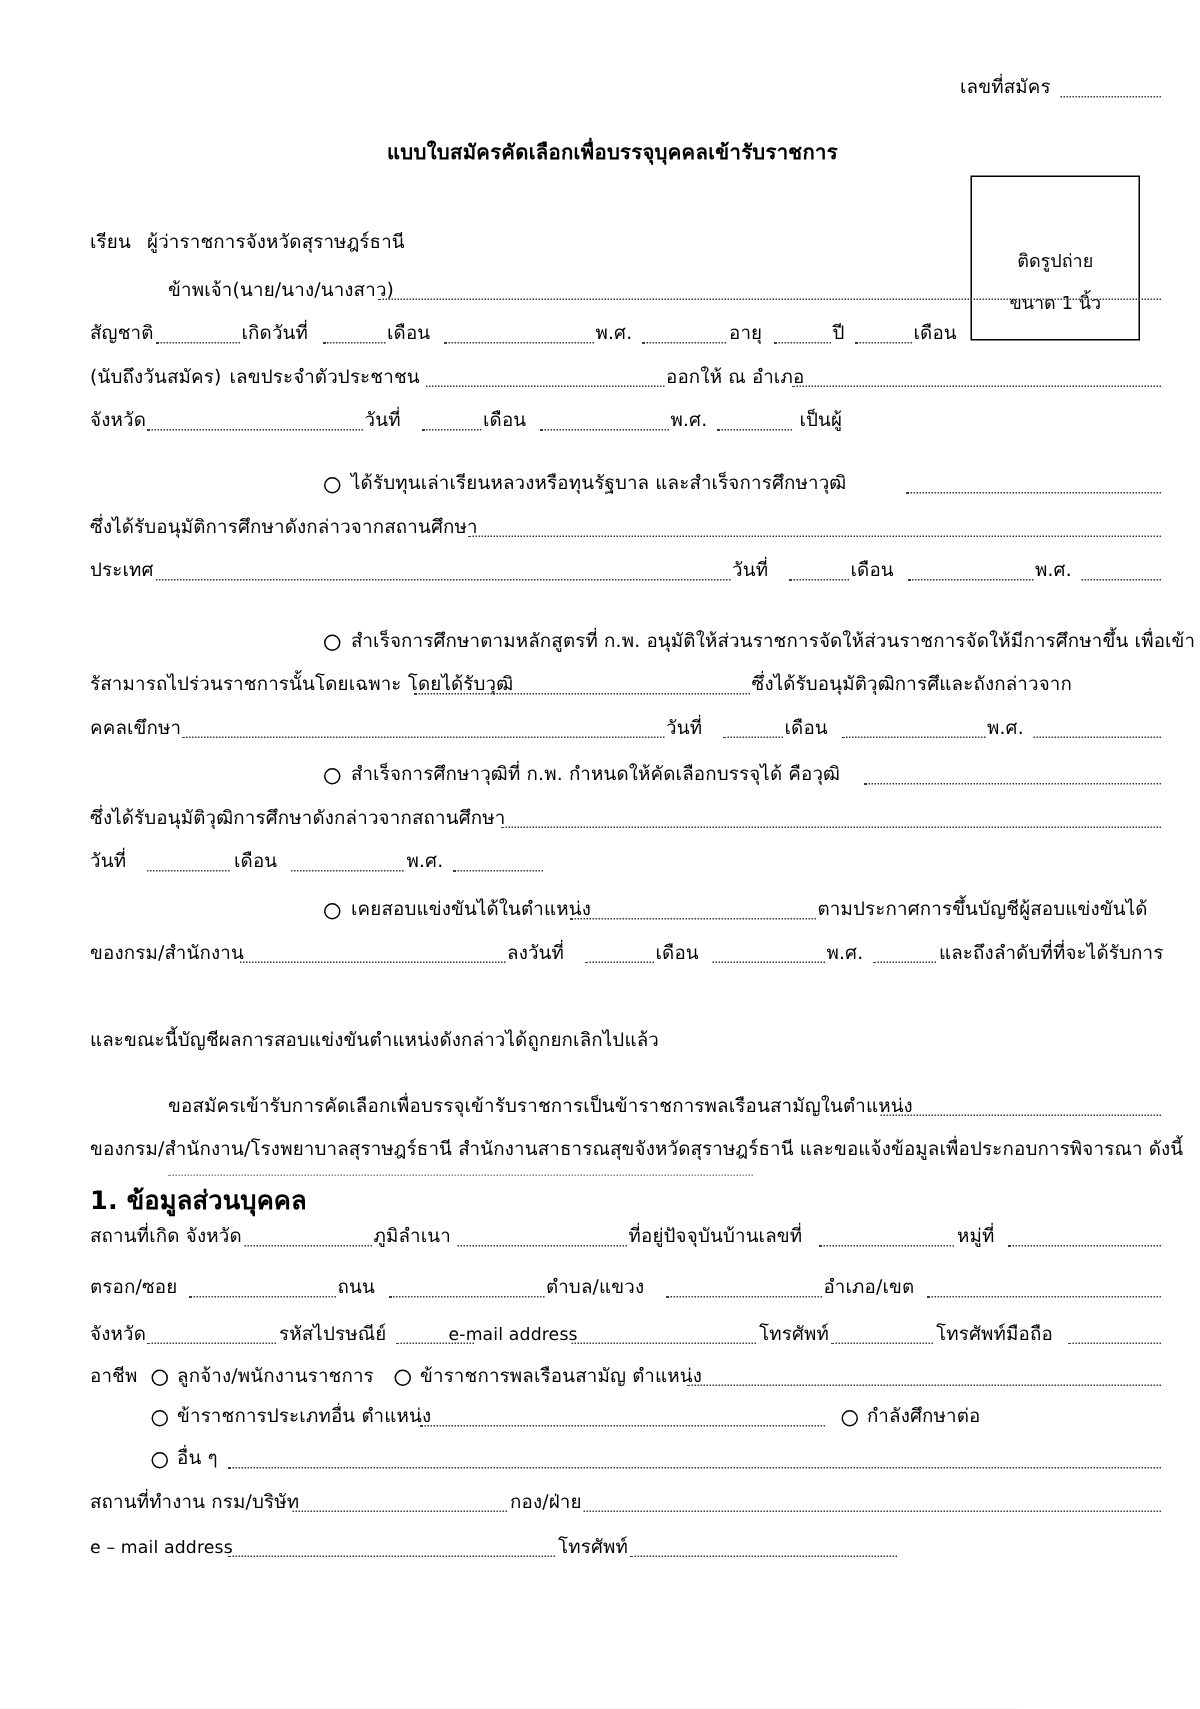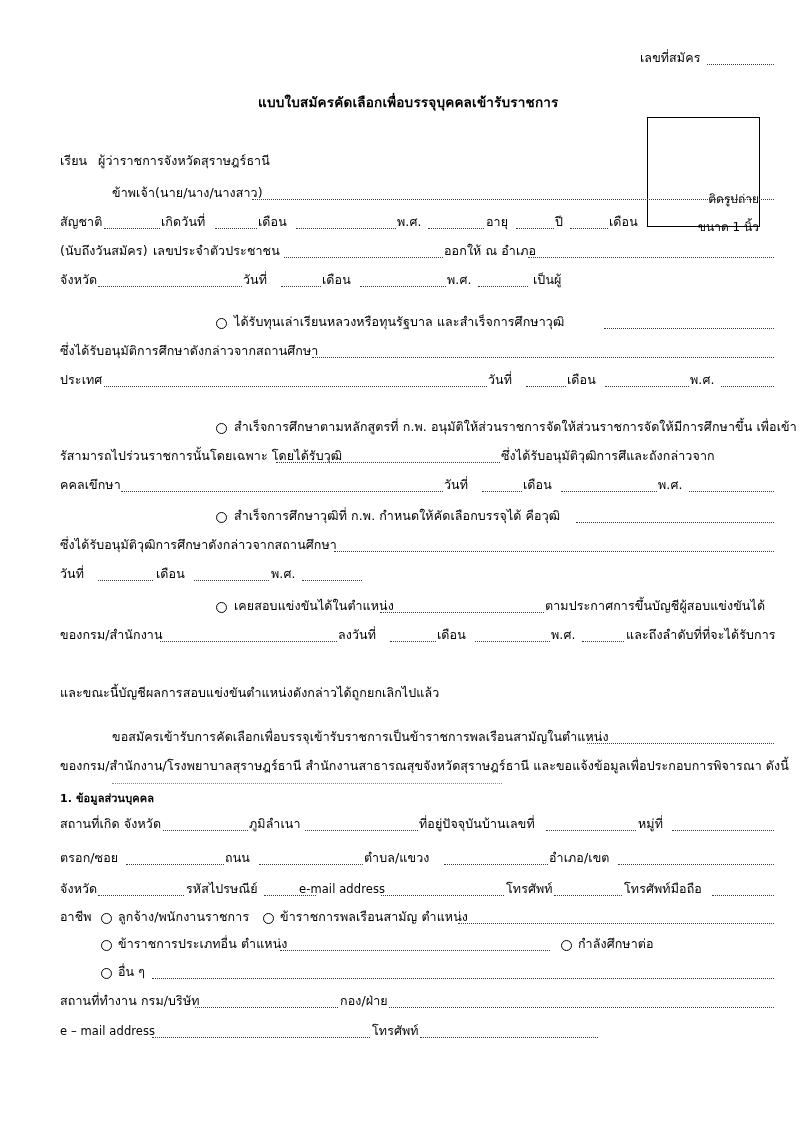--- a/index.html
+++ b/index.html
@@ -28,21 +28,21 @@
     line-height: 1;
     letter-spacing: 0.1px;
   }
   .t.sm { font-size: 11.5px; }
   .t.title {
     font-size: 13.5px;
     font-weight: bold;
     letter-spacing: 0.2px;
   }
   .t.section {
-    font-size: 11px;
+    font-size: 17px;
     font-weight: bold;
     text-align: center;
   }
 
   
   .dots {
     position: absolute;
     border-bottom: 1.5px dotted #3a3a3a;
     height: 0;
   }
@@ -61,24 +61,23 @@
   
   .photo-box {
     position: absolute;
     border: 1.6px solid #000;
     box-sizing: border-box;
     background: #fff;
   }
   .photo-box .pb-line {
     position: absolute;
     width: 100%;
-    text-align: right;
+    text-align: center;
     font-size: 12px;
     white-space: nowrap;
-    margin-top: 25px;
   }
 
   
   .sep {
     position: absolute;
     border-bottom: 1.2px dotted #8a8a8a;
     height: 0;
   }
 </style>
 </head>

